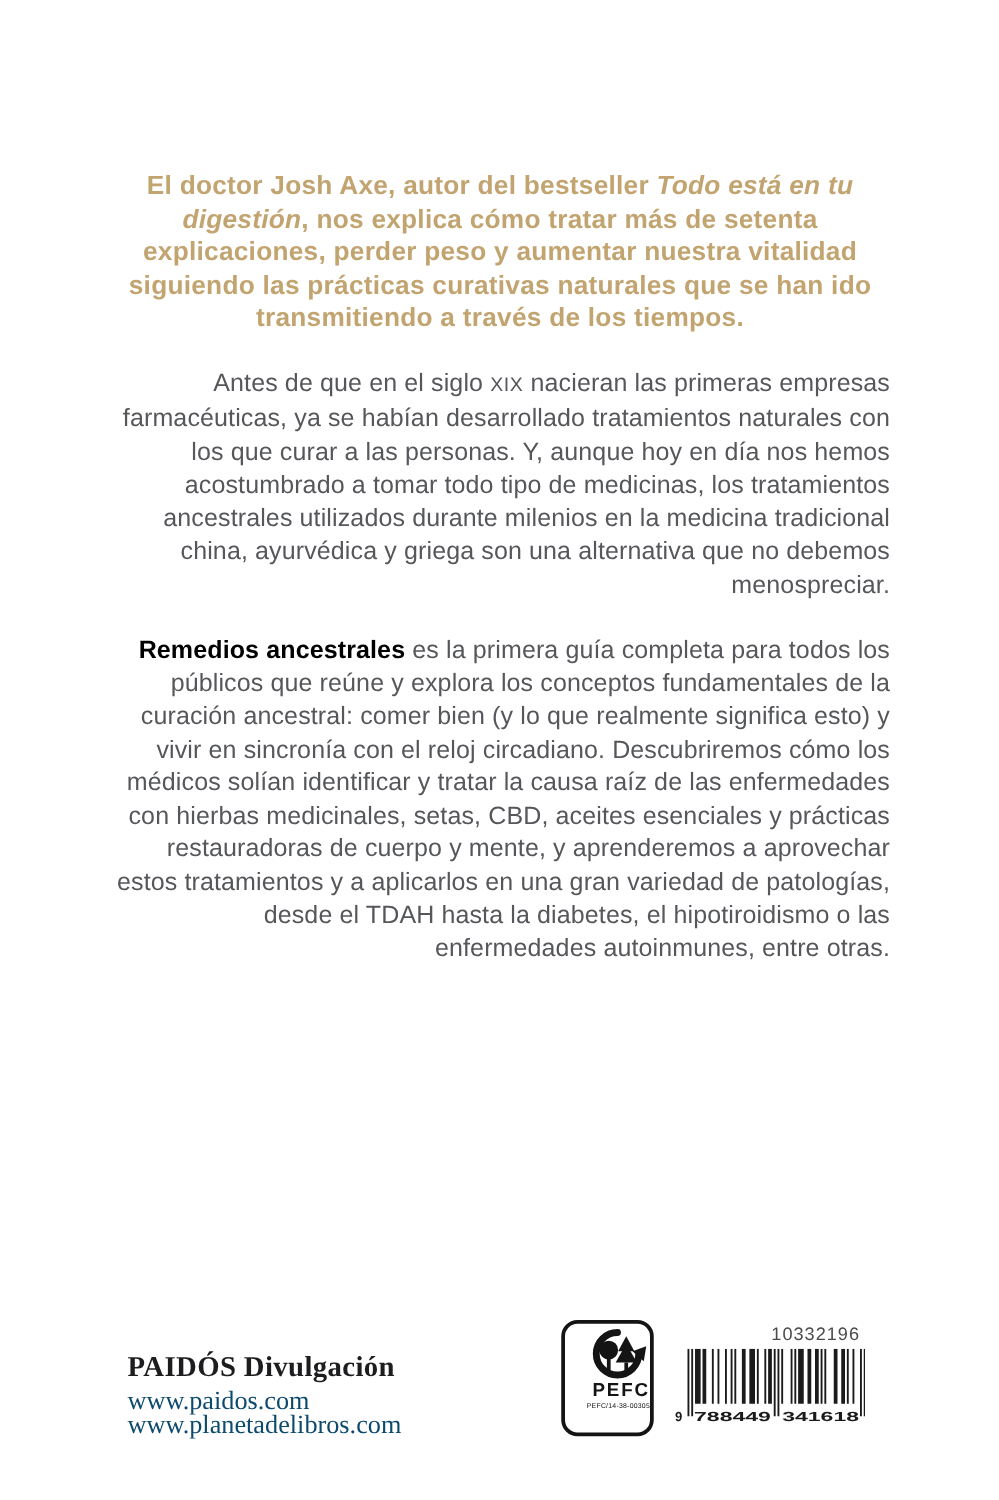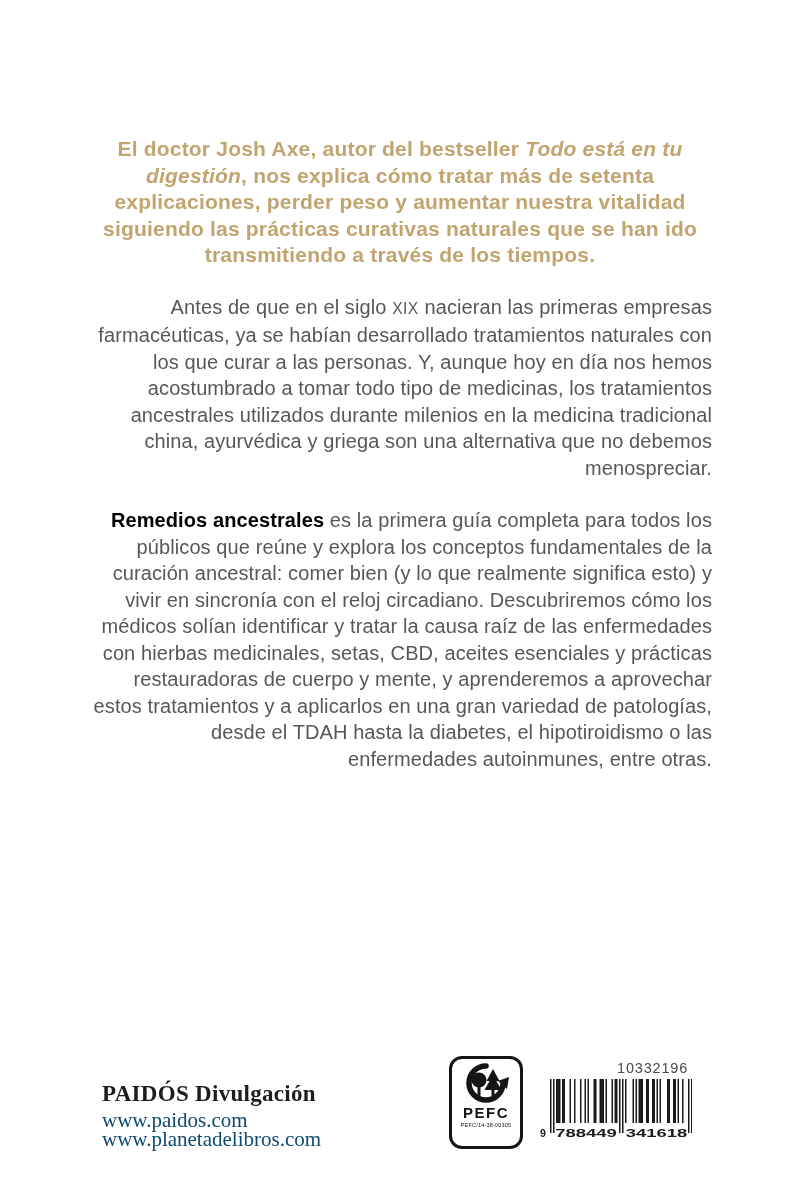--- a/index.html
+++ b/index.html
@@ -26,21 +26,21 @@
   
   .imprint-block{
     position:absolute;left:102px;top:1081px;text-align:left;
     font-family:"Liberation Serif",serif;color:#1d1d1f;
   }
   .imprint-name{font-size:23px;font-weight:bold;letter-spacing:0.3px;margin:0 0 4px 0;}
   .imprint-url{font-size:21px;line-height:19px;margin:0;color:#0c4a6e;}
   .pefc-box{
     position:absolute;left:449px;top:1056px;width:68px;height:83px;
     border:3.5px solid #141414;border-radius:13px;background:#fff;
-    display:flex;flex-direction:column;align-items:center;justify-content:flex-start;
+    display:flex;flex-direction:column;align-items:flex-end;justify-content:flex-start;
     padding-top:4px;
   }
   .pefc-label{
     font-family:"Liberation Sans",sans-serif;font-weight:bold;font-size:15px;
     letter-spacing:1.5px;color:#141414;line-height:14px;margin-top:1px;
   }
   .pefc-code{
     font-family:"Liberation Sans",sans-serif;font-size:5.5px;color:#141414;
     letter-spacing:0.2px;margin-top:2px;white-space:nowrap;
   }

